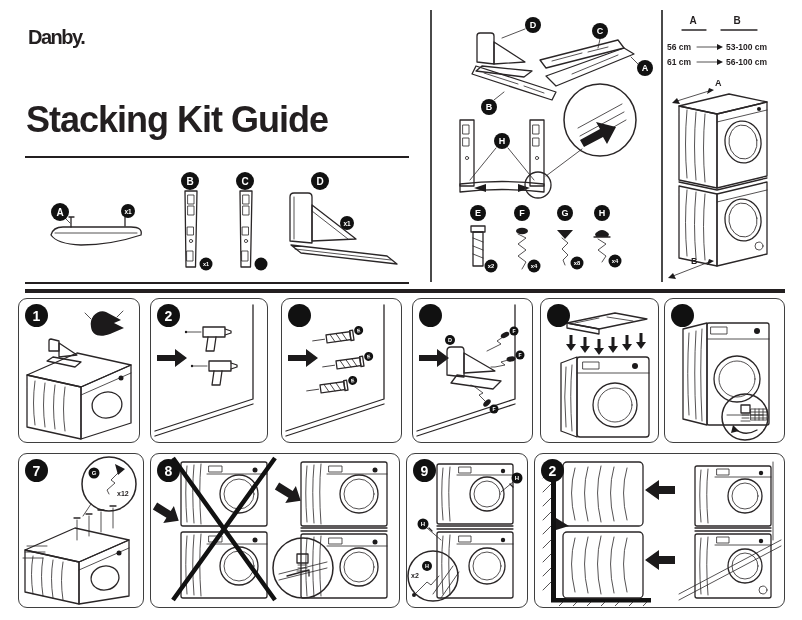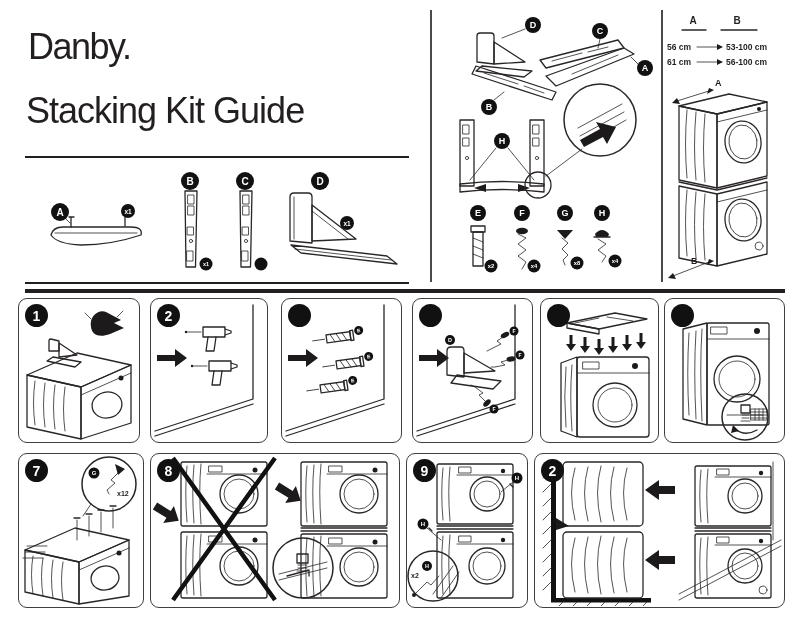--- a/index.html
+++ b/index.html
@@ -1,19 +1,19 @@
 <!DOCTYPE html>
 <html><head>
 <meta charset="utf-8">
 <style>
   * { margin:0; padding:0; box-sizing:border-box; }
   body { background:#e8e8e8; font-family:"Liberation Sans", sans-serif; }
   .page { position:relative; width:802px; height:620px; background:#ffffff; overflow:hidden; color:#231f20; }
-  .logo { position:absolute; left:28px; top:26px; font-size:36px; font-weight:400; letter-spacing:-1.5px; color:#231f20; }
-  .title { position:absolute; left:26px; top:90px; font-size:36px; font-weight:400; letter-spacing:-1px; color:#231f20; }
+  .logo { position:absolute; left:28px; top:26px; font-size:20px; font-weight:700; letter-spacing:-1.5px; color:#231f20; }
+  .title { position:absolute; left:26px; top:99px; font-size:36px; font-weight:700; letter-spacing:-1px; color:#231f20; }
   .hrule { position:absolute; background:#231f20; }
   .vrule { position:absolute; background:#4a4a4a; }
   .panel { position:absolute; background:#fff; border:1.6px solid #3f3f3f; border-radius:9px; }
   .step-badge { position:absolute; top:5px; left:6px; width:23px; height:23px; border-radius:50%;
     background:#111; color:#fff; font-size:14px; font-weight:700; display:flex; align-items:center; justify-content:center; z-index:3;}
   svg { position:absolute; left:0; top:0; }
   svg text { font-family:"Liberation Sans", sans-serif; }
   .ln  { stroke:#2a2627; fill:none; stroke-width:1.3; stroke-linejoin:round; stroke-linecap:round; }
   .lt  { stroke:#2a2627; fill:none; stroke-width:0.8; stroke-linejoin:round; stroke-linecap:round; }
   .fk  { fill:#1c1a1b; stroke:none; }

